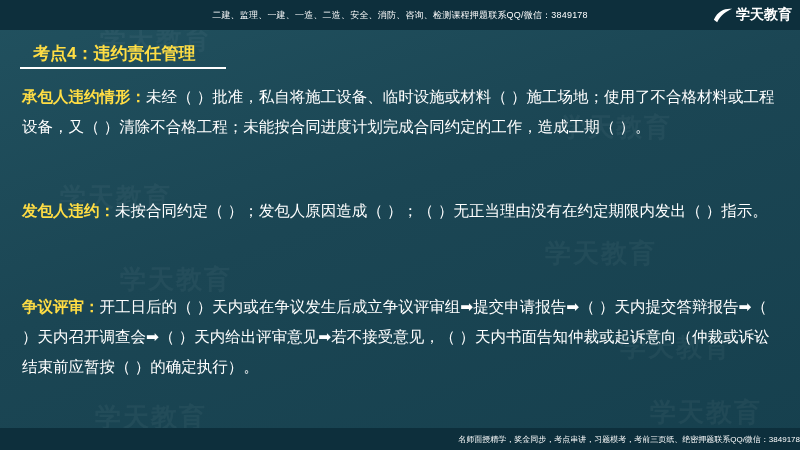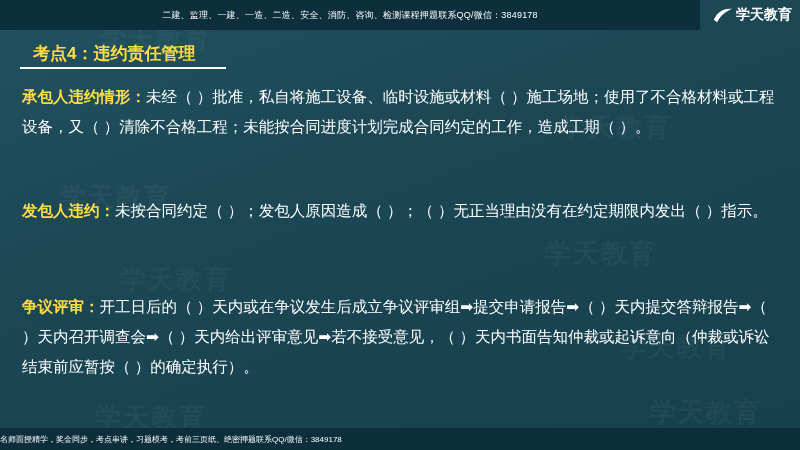--- a/index.html
+++ b/index.html
@@ -27,21 +27,21 @@
     font-size: 26px;
     font-weight: bold;
     letter-spacing: 2px;
     white-space: nowrap;
     pointer-events: none;
   }
   
   .topbar {
     position: absolute;
     top: 0; left: 0;
-    width: 700px;
+    width: 800px;
     height: 30px;
     background: #0d2f3c;
     display: flex;
     align-items: center;
     justify-content: center;
   }
   .topbar-text {
     color: #ffffff;
     font-size: 9px;
     letter-spacing: 0.2px;
@@ -100,21 +100,21 @@
   }
   
   .bottombar {
     position: absolute;
     bottom: 0; left: 0;
     width: 800px;
     height: 22px;
     background: #0d2f3c;
     display: flex;
     align-items: center;
-    justify-content: flex-start;
+    justify-content: flex-end;
   }
   .bottombar-text {
     color: #ffffff;
     font-size: 8px;
     white-space: nowrap;
   }
 </style>
 </head>
 <body>
 

